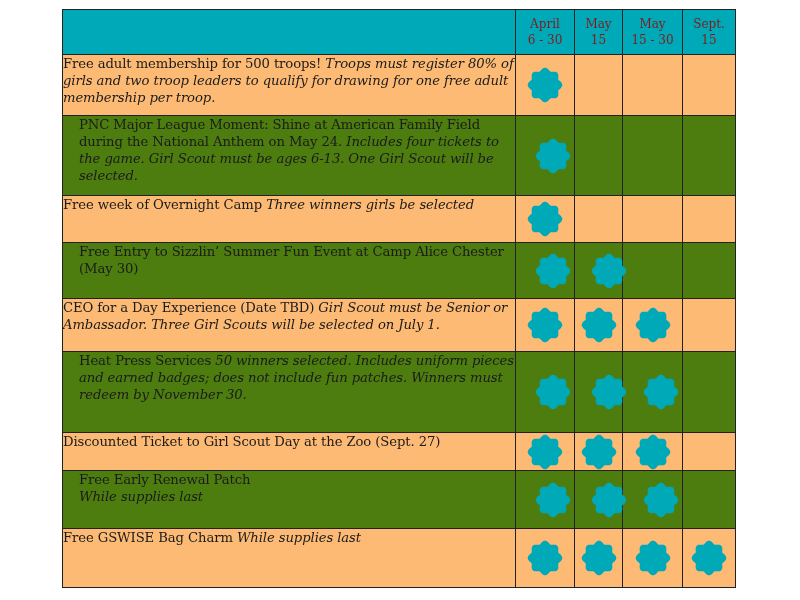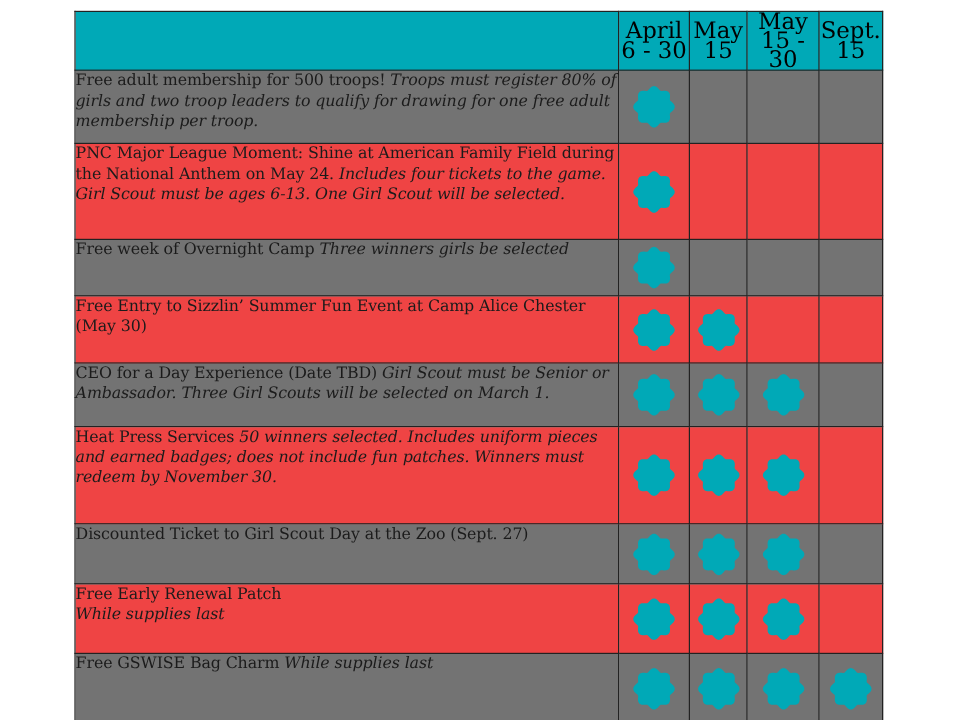--- a/index.html
+++ b/index.html
@@ -2,29 +2,29 @@
 <html><head>
 <meta charset="utf-8">
 <style>
   html, body { margin:0; padding:0; background:#ffffff; }
   body { width:800px; height:600px; position:relative; overflow:hidden;
          font-family:"DejaVu Serif", "Liberation Serif", serif; color:#1b1b1b; }
   table.grid { position:absolute; left:62px; top:9px; width:673px;
                border-collapse:collapse; table-layout:fixed; }
   table.grid td, table.grid th { border:1.5px solid #222; padding:0; }
   thead th { background:#00a9b7; height:44px; font-weight:normal;
-             font-size:19px; line-height:16px; text-align:center; color:#000000; }
+             font-size:12px; line-height:16px; text-align:center; color:#7f1d1d; }
   col.c0 { width:453px; } col.c1 { width:59px; } col.c2 { width:48px; }
   col.c3 { width:60px; } col.c4 { width:53px; }
   td.desc { padding:5px 8px 4px 7px; font-size:13.2px; line-height:17px;
             vertical-align:top; letter-spacing:-0.1px; }
   td.desc .main { font-weight:normal; }
   td.desc .note { font-style:italic; }
-  tr.alt td { background:#ef4444; }
-  tr.plain td { background:#737373; }
+  tr.alt td { background:#4d7c0f;padding-left:16px; }
+  tr.plain td { background:#fdba74; }
   td.mark { text-align:center; vertical-align:middle; }
   .badge { display:inline-block; width:36px; height:36px; vertical-align:middle; }
   .badge svg { width:36px; height:36px; display:block; }
 </style>
 </head>
 <body>
 
 <table class="grid">
   <colgroup>
       <col class="c0">
@@ -95,21 +95,21 @@
   <span class="badge">
     <svg viewBox="0 0 100 100">
               <path fill="#00a9b7" d="M50.00,2.00 L51.88,2.19 L53.72,2.76 L55.48,3.67 L57.15,4.86 L58.70,6.26 L60.14,7.78 L61.47,9.33 L62.74,10.80 L63.99,12.09 L65.31,13.04 L66.92,13.30 L68.71,13.27 L70.65,13.13 L72.69,12.98 L74.78,12.92 L76.86,13.03 L78.88,13.36 L80.77,13.97 L82.48,14.87 L83.94,16.06 L85.13,17.52 L86.03,19.23 L86.64,21.12 L86.97,23.14 L87.08,25.22 L87.02,27.31 L86.87,29.35 L86.73,31.29 L86.70,33.08 L86.96,34.69 L87.91,36.01 L89.20,37.26 L90.67,38.53 L92.22,39.86 L93.74,41.30 L95.14,42.85 L96.33,44.52 L97.24,46.28 L97.81,48.12 L98.00,50.00 L97.81,51.88 L97.24,53.72 L96.33,55.48 L95.14,57.15 L93.74,58.70 L92.22,60.14 L90.67,61.47 L89.20,62.74 L87.91,63.99 L86.96,65.31 L86.70,66.92 L86.73,68.71 L86.87,70.65 L87.02,72.69 L87.08,74.78 L86.97,76.86 L86.64,78.88 L86.03,80.77 L85.13,82.48 L83.94,83.94 L82.48,85.13 L80.77,86.03 L78.88,86.64 L76.86,86.97 L74.78,87.08 L72.69,87.02 L70.65,86.87 L68.71,86.73 L66.92,86.70 L65.31,86.96 L63.99,87.91 L62.74,89.20 L61.47,90.67 L60.14,92.22 L58.70,93.74 L57.15,95.14 L55.48,96.33 L53.72,97.24 L51.88,97.81 L50.00,98.00 L48.12,97.81 L46.28,97.24 L44.52,96.33 L42.85,95.14 L41.30,93.74 L39.86,92.22 L38.53,90.67 L37.26,89.20 L36.01,87.91 L34.69,86.96 L33.08,86.70 L31.29,86.73 L29.35,86.87 L27.31,87.02 L25.22,87.08 L23.14,86.97 L21.12,86.64 L19.23,86.03 L17.52,85.13 L16.06,83.94 L14.87,82.48 L13.97,80.77 L13.36,78.88 L13.03,76.86 L12.92,74.78 L12.98,72.69 L13.13,70.65 L13.27,68.71 L13.30,66.92 L13.04,65.31 L12.09,63.99 L10.80,62.74 L9.33,61.47 L7.78,60.14 L6.26,58.70 L4.86,57.15 L3.67,55.48 L2.76,53.72 L2.19,51.88 L2.00,50.00 L2.19,48.12 L2.76,46.28 L3.67,44.52 L4.86,42.85 L6.26,41.30 L7.78,39.86 L9.33,38.53 L10.80,37.26 L12.09,36.01 L13.04,34.69 L13.30,33.08 L13.27,31.29 L13.13,29.35 L12.98,27.31 L12.92,25.22 L13.03,23.14 L13.36,21.12 L13.97,19.23 L14.87,17.52 L16.06,16.06 L17.52,14.87 L19.23,13.97 L21.12,13.36 L23.14,13.03 L25.22,12.92 L27.31,12.98 L29.35,13.13 L31.29,13.27 L33.08,13.30 L34.69,13.04 L36.01,12.09 L37.26,10.80 L38.53,9.33 L39.86,7.78 L41.30,6.26 L42.85,4.86 L44.52,3.67 L46.28,2.76 L48.12,2.19 L50.00,2.00 Z"></path>
             </svg>
   </span>
 </td>
         <td class="mark"></td>
         <td class="mark"></td>
       </tr>
       <tr class="plain" style="height: 53px;">
-        <td class="desc"><span class="main">CEO for a Day Experience (Date TBD)</span><span class="note"> Girl Scout must be Senior or Ambassador. Three Girl Scouts will be selected on March 1.</span></td>
+        <td class="desc"><span class="main">CEO for a Day Experience (Date TBD)</span><span class="note"> Girl Scout must be Senior or Ambassador. Three Girl Scouts will be selected on July 1.</span></td>
         <td class="mark">
   <span class="badge">
     <svg viewBox="0 0 100 100">
               <path fill="#00a9b7" d="M50.00,2.00 L51.88,2.19 L53.72,2.76 L55.48,3.67 L57.15,4.86 L58.70,6.26 L60.14,7.78 L61.47,9.33 L62.74,10.80 L63.99,12.09 L65.31,13.04 L66.92,13.30 L68.71,13.27 L70.65,13.13 L72.69,12.98 L74.78,12.92 L76.86,13.03 L78.88,13.36 L80.77,13.97 L82.48,14.87 L83.94,16.06 L85.13,17.52 L86.03,19.23 L86.64,21.12 L86.97,23.14 L87.08,25.22 L87.02,27.31 L86.87,29.35 L86.73,31.29 L86.70,33.08 L86.96,34.69 L87.91,36.01 L89.20,37.26 L90.67,38.53 L92.22,39.86 L93.74,41.30 L95.14,42.85 L96.33,44.52 L97.24,46.28 L97.81,48.12 L98.00,50.00 L97.81,51.88 L97.24,53.72 L96.33,55.48 L95.14,57.15 L93.74,58.70 L92.22,60.14 L90.67,61.47 L89.20,62.74 L87.91,63.99 L86.96,65.31 L86.70,66.92 L86.73,68.71 L86.87,70.65 L87.02,72.69 L87.08,74.78 L86.97,76.86 L86.64,78.88 L86.03,80.77 L85.13,82.48 L83.94,83.94 L82.48,85.13 L80.77,86.03 L78.88,86.64 L76.86,86.97 L74.78,87.08 L72.69,87.02 L70.65,86.87 L68.71,86.73 L66.92,86.70 L65.31,86.96 L63.99,87.91 L62.74,89.20 L61.47,90.67 L60.14,92.22 L58.70,93.74 L57.15,95.14 L55.48,96.33 L53.72,97.24 L51.88,97.81 L50.00,98.00 L48.12,97.81 L46.28,97.24 L44.52,96.33 L42.85,95.14 L41.30,93.74 L39.86,92.22 L38.53,90.67 L37.26,89.20 L36.01,87.91 L34.69,86.96 L33.08,86.70 L31.29,86.73 L29.35,86.87 L27.31,87.02 L25.22,87.08 L23.14,86.97 L21.12,86.64 L19.23,86.03 L17.52,85.13 L16.06,83.94 L14.87,82.48 L13.97,80.77 L13.36,78.88 L13.03,76.86 L12.92,74.78 L12.98,72.69 L13.13,70.65 L13.27,68.71 L13.30,66.92 L13.04,65.31 L12.09,63.99 L10.80,62.74 L9.33,61.47 L7.78,60.14 L6.26,58.70 L4.86,57.15 L3.67,55.48 L2.76,53.72 L2.19,51.88 L2.00,50.00 L2.19,48.12 L2.76,46.28 L3.67,44.52 L4.86,42.85 L6.26,41.30 L7.78,39.86 L9.33,38.53 L10.80,37.26 L12.09,36.01 L13.04,34.69 L13.30,33.08 L13.27,31.29 L13.13,29.35 L12.98,27.31 L12.92,25.22 L13.03,23.14 L13.36,21.12 L13.97,19.23 L14.87,17.52 L16.06,16.06 L17.52,14.87 L19.23,13.97 L21.12,13.36 L23.14,13.03 L25.22,12.92 L27.31,12.98 L29.35,13.13 L31.29,13.27 L33.08,13.30 L34.69,13.04 L36.01,12.09 L37.26,10.80 L38.53,9.33 L39.86,7.78 L41.30,6.26 L42.85,4.86 L44.52,3.67 L46.28,2.76 L48.12,2.19 L50.00,2.00 Z"></path>
             </svg>
   </span>
 </td>
         <td class="mark">
   <span class="badge">
     <svg viewBox="0 0 100 100">
@@ -144,21 +144,21 @@
 </td>
         <td class="mark">
   <span class="badge">
     <svg viewBox="0 0 100 100">
               <path fill="#00a9b7" d="M50.00,2.00 L51.88,2.19 L53.72,2.76 L55.48,3.67 L57.15,4.86 L58.70,6.26 L60.14,7.78 L61.47,9.33 L62.74,10.80 L63.99,12.09 L65.31,13.04 L66.92,13.30 L68.71,13.27 L70.65,13.13 L72.69,12.98 L74.78,12.92 L76.86,13.03 L78.88,13.36 L80.77,13.97 L82.48,14.87 L83.94,16.06 L85.13,17.52 L86.03,19.23 L86.64,21.12 L86.97,23.14 L87.08,25.22 L87.02,27.31 L86.87,29.35 L86.73,31.29 L86.70,33.08 L86.96,34.69 L87.91,36.01 L89.20,37.26 L90.67,38.53 L92.22,39.86 L93.74,41.30 L95.14,42.85 L96.33,44.52 L97.24,46.28 L97.81,48.12 L98.00,50.00 L97.81,51.88 L97.24,53.72 L96.33,55.48 L95.14,57.15 L93.74,58.70 L92.22,60.14 L90.67,61.47 L89.20,62.74 L87.91,63.99 L86.96,65.31 L86.70,66.92 L86.73,68.71 L86.87,70.65 L87.02,72.69 L87.08,74.78 L86.97,76.86 L86.64,78.88 L86.03,80.77 L85.13,82.48 L83.94,83.94 L82.48,85.13 L80.77,86.03 L78.88,86.64 L76.86,86.97 L74.78,87.08 L72.69,87.02 L70.65,86.87 L68.71,86.73 L66.92,86.70 L65.31,86.96 L63.99,87.91 L62.74,89.20 L61.47,90.67 L60.14,92.22 L58.70,93.74 L57.15,95.14 L55.48,96.33 L53.72,97.24 L51.88,97.81 L50.00,98.00 L48.12,97.81 L46.28,97.24 L44.52,96.33 L42.85,95.14 L41.30,93.74 L39.86,92.22 L38.53,90.67 L37.26,89.20 L36.01,87.91 L34.69,86.96 L33.08,86.70 L31.29,86.73 L29.35,86.87 L27.31,87.02 L25.22,87.08 L23.14,86.97 L21.12,86.64 L19.23,86.03 L17.52,85.13 L16.06,83.94 L14.87,82.48 L13.97,80.77 L13.36,78.88 L13.03,76.86 L12.92,74.78 L12.98,72.69 L13.13,70.65 L13.27,68.71 L13.30,66.92 L13.04,65.31 L12.09,63.99 L10.80,62.74 L9.33,61.47 L7.78,60.14 L6.26,58.70 L4.86,57.15 L3.67,55.48 L2.76,53.72 L2.19,51.88 L2.00,50.00 L2.19,48.12 L2.76,46.28 L3.67,44.52 L4.86,42.85 L6.26,41.30 L7.78,39.86 L9.33,38.53 L10.80,37.26 L12.09,36.01 L13.04,34.69 L13.30,33.08 L13.27,31.29 L13.13,29.35 L12.98,27.31 L12.92,25.22 L13.03,23.14 L13.36,21.12 L13.97,19.23 L14.87,17.52 L16.06,16.06 L17.52,14.87 L19.23,13.97 L21.12,13.36 L23.14,13.03 L25.22,12.92 L27.31,12.98 L29.35,13.13 L31.29,13.27 L33.08,13.30 L34.69,13.04 L36.01,12.09 L37.26,10.80 L38.53,9.33 L39.86,7.78 L41.30,6.26 L42.85,4.86 L44.52,3.67 L46.28,2.76 L48.12,2.19 L50.00,2.00 Z"></path>
             </svg>
   </span>
 </td>
         <td class="mark"></td>
       </tr>
-      <tr class="plain" style="height: 50px;">
+      <tr class="plain" style="height: 38px;">
         <td class="desc"><span class="main">Discounted Ticket to Girl Scout Day at the Zoo (Sept. 27)</span><span class="note"></span></td>
         <td class="mark">
   <span class="badge">
     <svg viewBox="0 0 100 100">
               <path fill="#00a9b7" d="M50.00,2.00 L51.88,2.19 L53.72,2.76 L55.48,3.67 L57.15,4.86 L58.70,6.26 L60.14,7.78 L61.47,9.33 L62.74,10.80 L63.99,12.09 L65.31,13.04 L66.92,13.30 L68.71,13.27 L70.65,13.13 L72.69,12.98 L74.78,12.92 L76.86,13.03 L78.88,13.36 L80.77,13.97 L82.48,14.87 L83.94,16.06 L85.13,17.52 L86.03,19.23 L86.64,21.12 L86.97,23.14 L87.08,25.22 L87.02,27.31 L86.87,29.35 L86.73,31.29 L86.70,33.08 L86.96,34.69 L87.91,36.01 L89.20,37.26 L90.67,38.53 L92.22,39.86 L93.74,41.30 L95.14,42.85 L96.33,44.52 L97.24,46.28 L97.81,48.12 L98.00,50.00 L97.81,51.88 L97.24,53.72 L96.33,55.48 L95.14,57.15 L93.74,58.70 L92.22,60.14 L90.67,61.47 L89.20,62.74 L87.91,63.99 L86.96,65.31 L86.70,66.92 L86.73,68.71 L86.87,70.65 L87.02,72.69 L87.08,74.78 L86.97,76.86 L86.64,78.88 L86.03,80.77 L85.13,82.48 L83.94,83.94 L82.48,85.13 L80.77,86.03 L78.88,86.64 L76.86,86.97 L74.78,87.08 L72.69,87.02 L70.65,86.87 L68.71,86.73 L66.92,86.70 L65.31,86.96 L63.99,87.91 L62.74,89.20 L61.47,90.67 L60.14,92.22 L58.70,93.74 L57.15,95.14 L55.48,96.33 L53.72,97.24 L51.88,97.81 L50.00,98.00 L48.12,97.81 L46.28,97.24 L44.52,96.33 L42.85,95.14 L41.30,93.74 L39.86,92.22 L38.53,90.67 L37.26,89.20 L36.01,87.91 L34.69,86.96 L33.08,86.70 L31.29,86.73 L29.35,86.87 L27.31,87.02 L25.22,87.08 L23.14,86.97 L21.12,86.64 L19.23,86.03 L17.52,85.13 L16.06,83.94 L14.87,82.48 L13.97,80.77 L13.36,78.88 L13.03,76.86 L12.92,74.78 L12.98,72.69 L13.13,70.65 L13.27,68.71 L13.30,66.92 L13.04,65.31 L12.09,63.99 L10.80,62.74 L9.33,61.47 L7.78,60.14 L6.26,58.70 L4.86,57.15 L3.67,55.48 L2.76,53.72 L2.19,51.88 L2.00,50.00 L2.19,48.12 L2.76,46.28 L3.67,44.52 L4.86,42.85 L6.26,41.30 L7.78,39.86 L9.33,38.53 L10.80,37.26 L12.09,36.01 L13.04,34.69 L13.30,33.08 L13.27,31.29 L13.13,29.35 L12.98,27.31 L12.92,25.22 L13.03,23.14 L13.36,21.12 L13.97,19.23 L14.87,17.52 L16.06,16.06 L17.52,14.87 L19.23,13.97 L21.12,13.36 L23.14,13.03 L25.22,12.92 L27.31,12.98 L29.35,13.13 L31.29,13.27 L33.08,13.30 L34.69,13.04 L36.01,12.09 L37.26,10.80 L38.53,9.33 L39.86,7.78 L41.30,6.26 L42.85,4.86 L44.52,3.67 L46.28,2.76 L48.12,2.19 L50.00,2.00 Z"></path>
             </svg>
   </span>
 </td>
         <td class="mark">
   <span class="badge">

